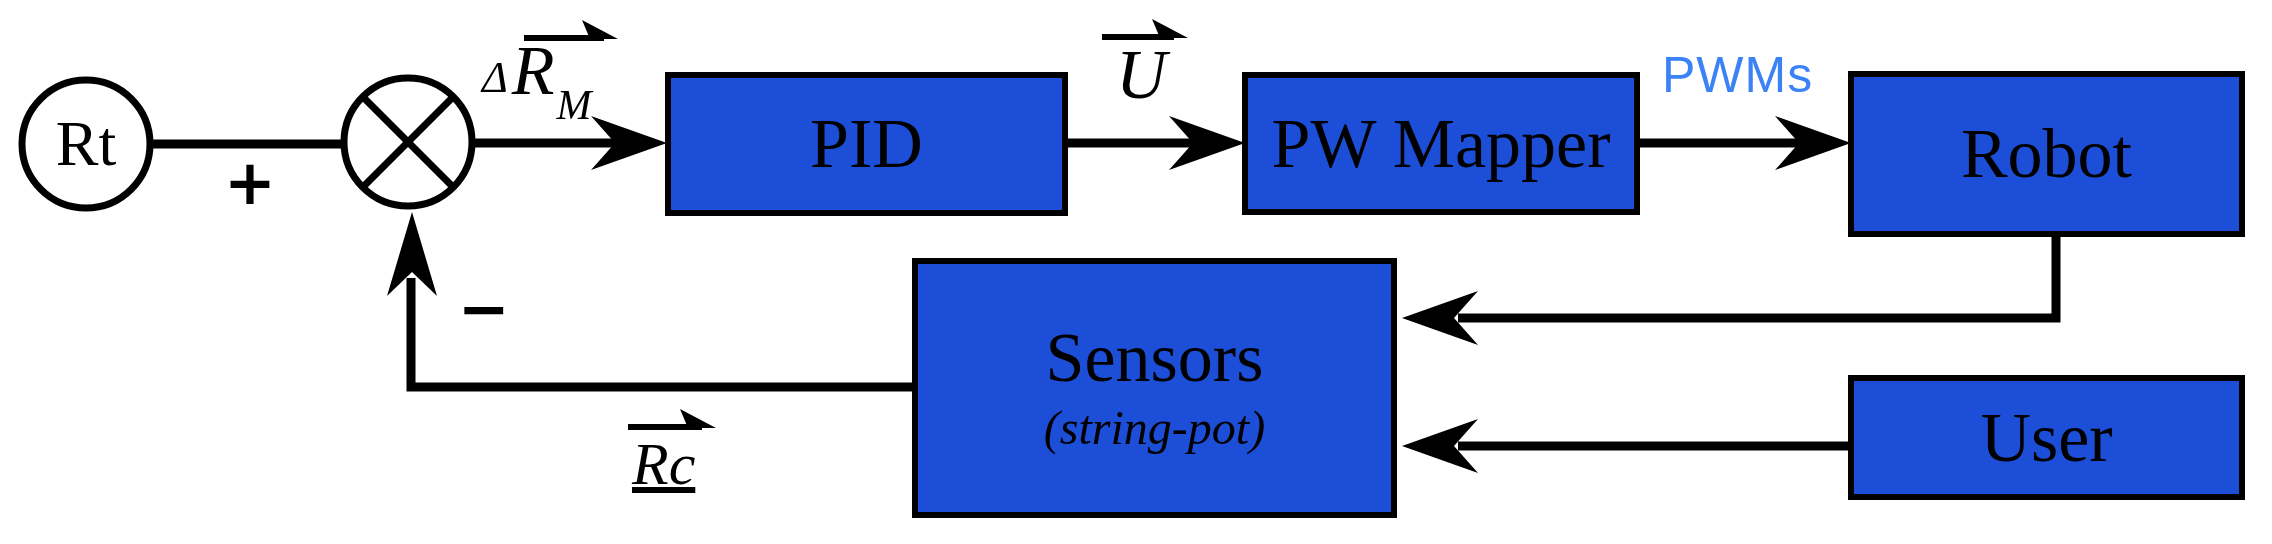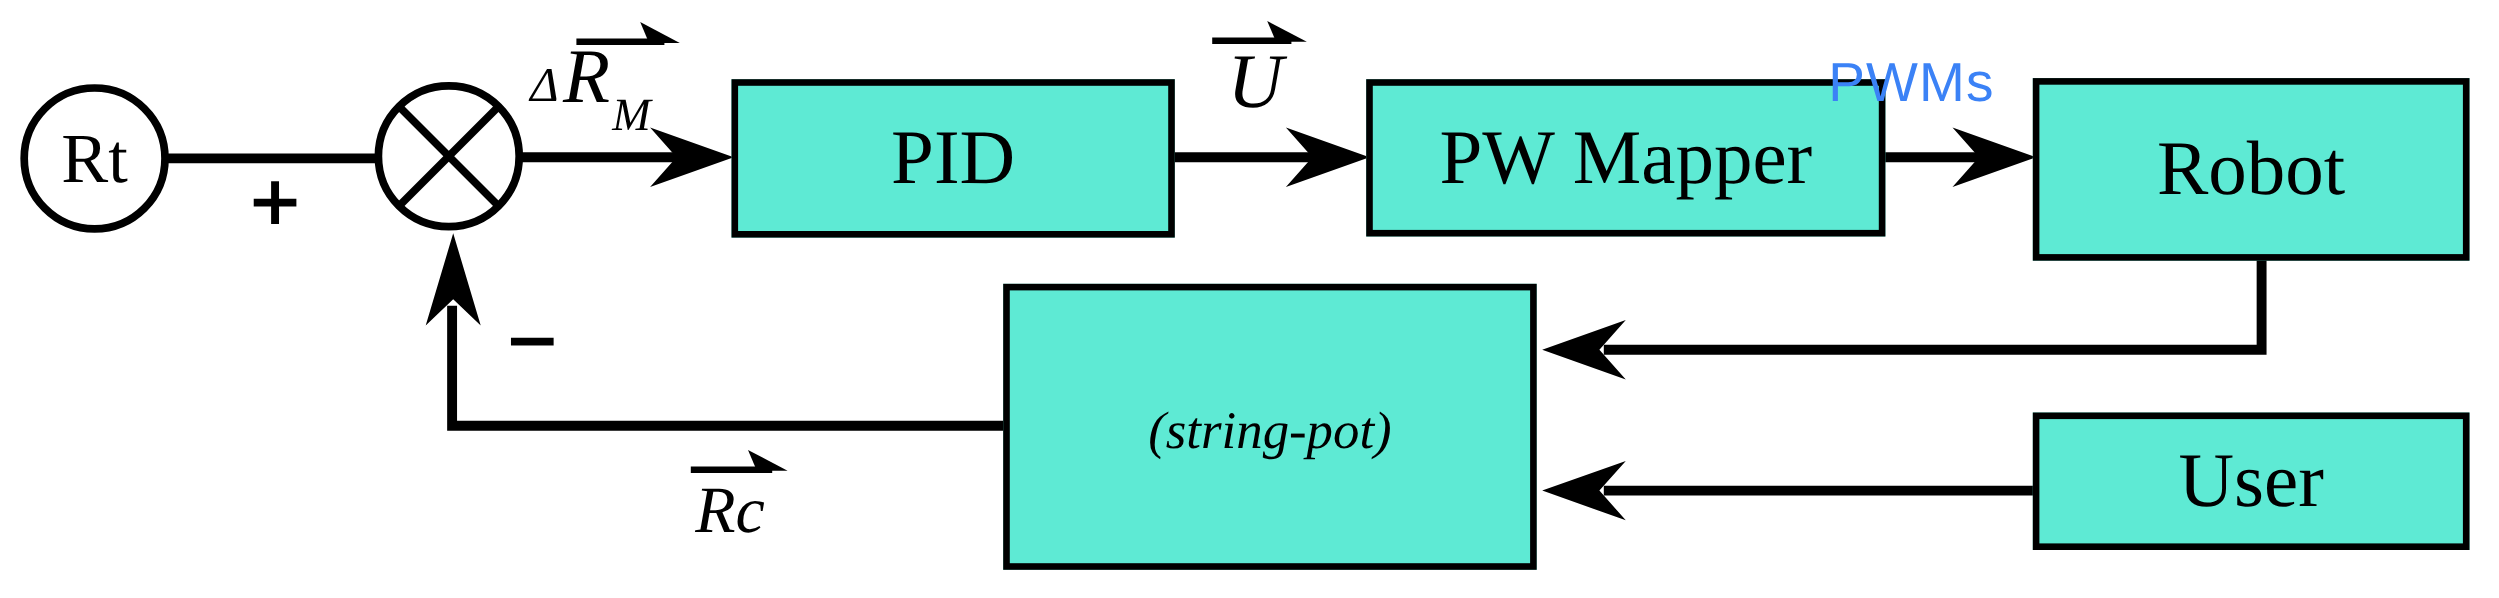--- a/index.html
+++ b/index.html
@@ -13,21 +13,21 @@
     overflow: hidden;
   }
   .wires {
     position: absolute;
     left: 0; top: 0;
     width: 2272px; height: 544px;
   }
   .block {
     position: absolute;
     border: 6px solid #000000;
-    background: #5eead4;
+    background: #1d4ed8;
     box-sizing: border-box;
     display: flex;
     flex-direction: column;
     align-items: center;
     justify-content: center;
     text-align: center;
   }
   .block-label {
     font-size: 70px;
     line-height: 1.05;
@@ -36,21 +36,21 @@
   }
   .block-sublabel {
     font-size: 48px;
     line-height: 1.1;
     margin-top: 8px;
     color: #000000;
     white-space: nowrap;
     font-style: italic;
   }
   .blk-pid     { left: 665px;  top: 72px;  width: 403px; height: 144px; }
-  .blk-pw      { left: 1242px; top: 72px;  width: 472px; height: 143px; }
+  .blk-pw      { left: 1242px; top: 72px;  width: 398px; height: 143px; }
   .blk-robot   { left: 1848px; top: 71px;  width: 397px; height: 166px; }
   .blk-sensors { left: 912px;  top: 258px; width: 485px; height: 260px; }
   .blk-user    { left: 1848px; top: 375px; width: 397px; height: 125px; }
 
   .node-rt-label {
     position: absolute;
     left: 26px; top: 84px;
     width: 120px; height: 120px;
     display: flex; align-items: center; justify-content: center;
     font-size: 64px;
@@ -61,21 +61,21 @@
     font-style: italic;
     color: #000000;
     white-space: nowrap;
     line-height: 1;
   }
   .lbl-drm { left: 482px; top: 36px; display: flex; align-items: flex-start; }
   .drm-delta { font-size: 44px; margin-top: 20px; }
   .drm-base  { font-size: 70px; margin-left: 4px; }
   .drm-sub   { font-size: 42px; margin-top: 48px; margin-left: 2px; }
   .lbl-u  { left: 1116px; top: 40px; font-size: 70px; }
-  .lbl-rc { left: 632px;  top: 434px; font-size: 60px; }
+  .lbl-rc { left: 632px;  top: 434px; font-size: 60px; text-decoration: underline; }
   .lbl-pwms {
     position: absolute;
     left: 1662px; top: 50px;
     font-family: "Liberation Sans", "DejaVu Sans", sans-serif;
     font-size: 50px;
     letter-spacing: 1px;
     line-height: 1;
     color: #3b82f6;
     white-space: nowrap;
   }
@@ -150,20 +150,21 @@
 
   <div class="block blk-pw">
     <div class="block-label">PW Mapper</div>
   </div>
 
   <div class="block blk-robot">
     <div class="block-label">Robot</div>
   </div>
 
   <div class="block blk-sensors">
+    <div class="block-label">Sensors</div>
     <div class="block-sublabel">(string-pot)</div>
   </div>
 
   <div class="block blk-user">
     <div class="block-label">User</div>
   </div>
 
   <div class="sig-label lbl-drm">
     <span class="drm-delta">Δ</span>
     <span class="drm-base">R</span>

